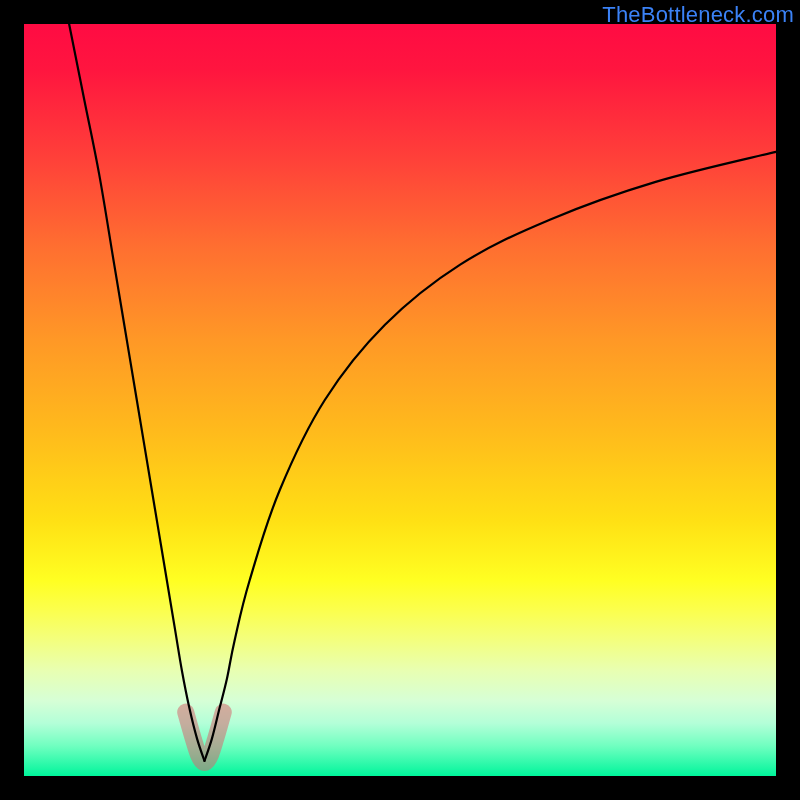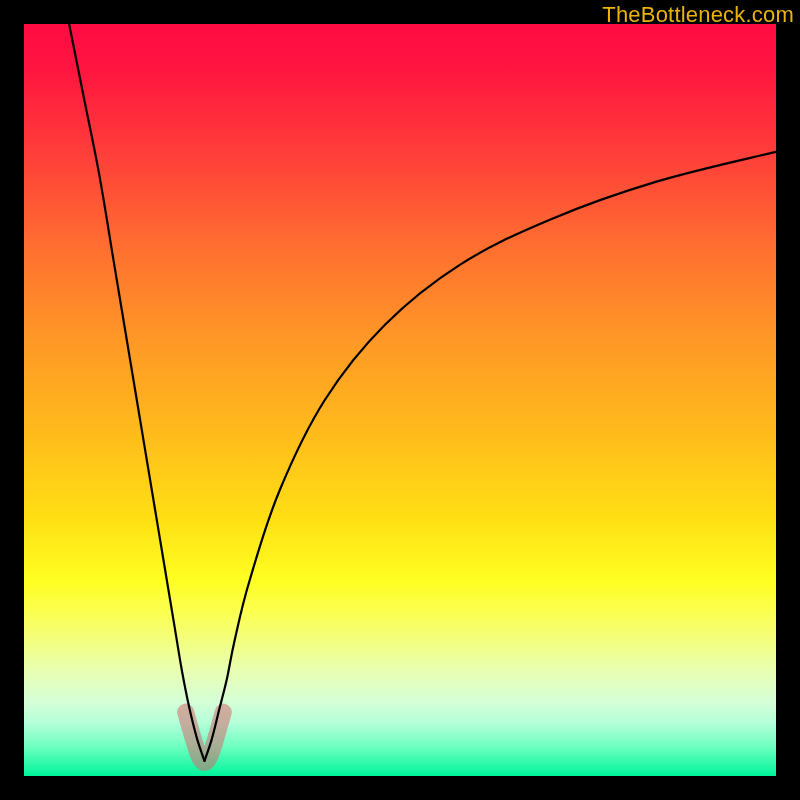--- a/index.html
+++ b/index.html
@@ -38,21 +38,21 @@
       #d6ffd6 90%,
       #b3ffd8 93%,
       #70ffc0 96%,
       #00f59b 100%
     );
   }
   .watermark {
     position: absolute;
     top: 2px;
     right: 6px;
-    color: #eab308;
+    color: #3b82f6;
     font-size: 22px;
     font-weight: 500;
     letter-spacing: 0.2px;
     user-select: none;
   }
   svg.curves {
     position: absolute;
     inset: 0;
     overflow: visible;
   }

